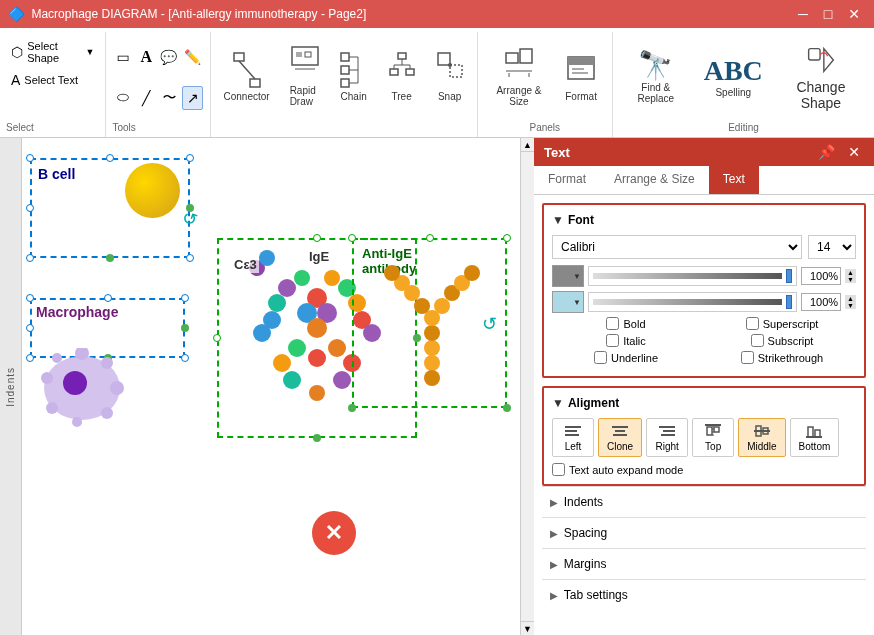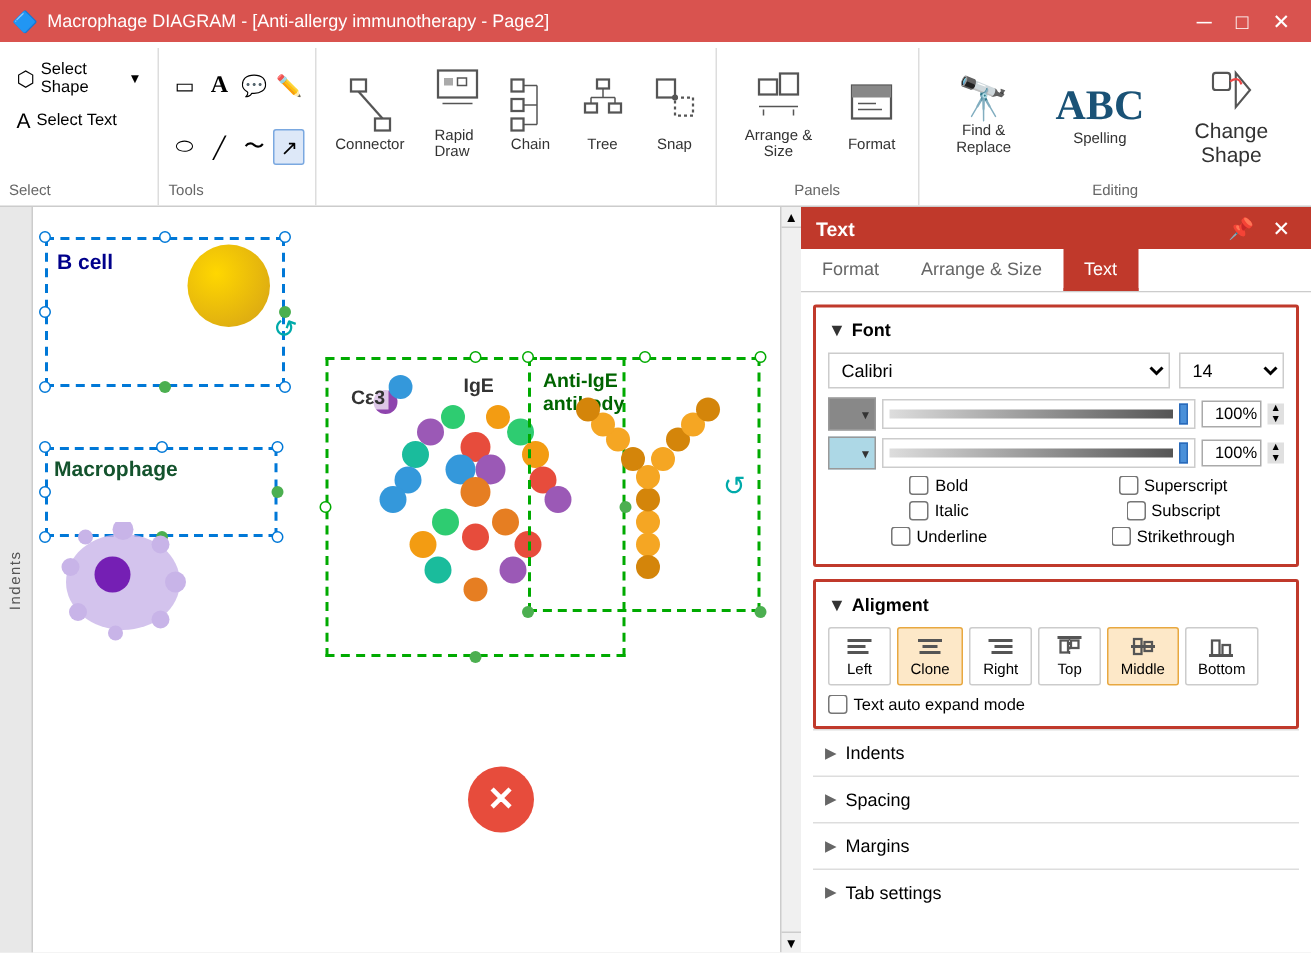--- a/index.html
+++ b/index.html
@@ -151,21 +151,21 @@
     }
     .font-select {
       flex: 1;
       height: 24px;
       border: 1px solid #ccc;
       background: white;
       font-size: 12px;
       padding: 0 4px;
     }
     .font-size-select {
-      width: 70px;
+      width: 48px;
       height: 24px;
       border: 1px solid #ccc;
       background: white;
       font-size: 12px;
       padding: 0 4px;
     }
 
     .color-row {
       display: flex;
       align-items: center;
@@ -467,21 +467,21 @@
     <div style="position:absolute; top:160px; left:8px; width:155px; height:60px;">
       <div style="position:absolute;top:0;left:0;right:0;bottom:0;border:2px dashed #0078d7;"></div>
       <div style="position:absolute;top:-4px;left:-4px;width:8px;height:8px;background:white;border:1.5px solid #0078d7;border-radius:50%;"></div>
       <div style="position:absolute;top:-4px;right:-4px;width:8px;height:8px;background:white;border:1.5px solid #0078d7;border-radius:50%;"></div>
       <div style="position:absolute;bottom:-4px;left:-4px;width:8px;height:8px;background:white;border:1.5px solid #0078d7;border-radius:50%;"></div>
       <div style="position:absolute;bottom:-4px;right:-4px;width:8px;height:8px;background:white;border:1.5px solid #0078d7;border-radius:50%;"></div>
       <div style="position:absolute;top:-4px;left:50%;transform:translateX(-50%);width:8px;height:8px;background:white;border:1.5px solid #0078d7;border-radius:50%;"></div>
       <div style="position:absolute;bottom:-4px;left:50%;transform:translateX(-50%);width:8px;height:8px;background:#4caf50;border-radius:50%;"></div>
       <div style="position:absolute;left:-4px;top:50%;transform:translateY(-50%);width:8px;height:8px;background:white;border:1.5px solid #0078d7;border-radius:50%;"></div>
       <div style="position:absolute;right:-4px;top:50%;transform:translateY(-50%);width:8px;height:8px;background:#4caf50;border-radius:50%;"></div>
-      <span style="position:absolute;top:6px;left:6px;font-size:14px;font-weight:bold;color:#14532d;">Macrophage</span>
+      <span style="position:absolute;top:6px;left:6px;font-size:14px;font-weight:bold;color:#701a75;">Macrophage</span>
     </div>
 
     <div style="position:absolute;top:210px;left:15px;width:90px;height:80px;">
       <svg width="90" height="80" viewBox="0 0 90 80">
         <ellipse cx="45" cy="40" rx="38" ry="32" fill="#c8b4e8" opacity="0.8"></ellipse>
         <ellipse cx="38" cy="35" rx="12" ry="12" fill="#6a0dad" opacity="0.9"></ellipse>
 
         <circle cx="10" cy="30" r="6" fill="#c8b4e8"></circle>
         <circle cx="20" cy="10" r="5" fill="#c8b4e8"></circle>
         <circle cx="45" cy="5" r="7" fill="#c8b4e8"></circle>

